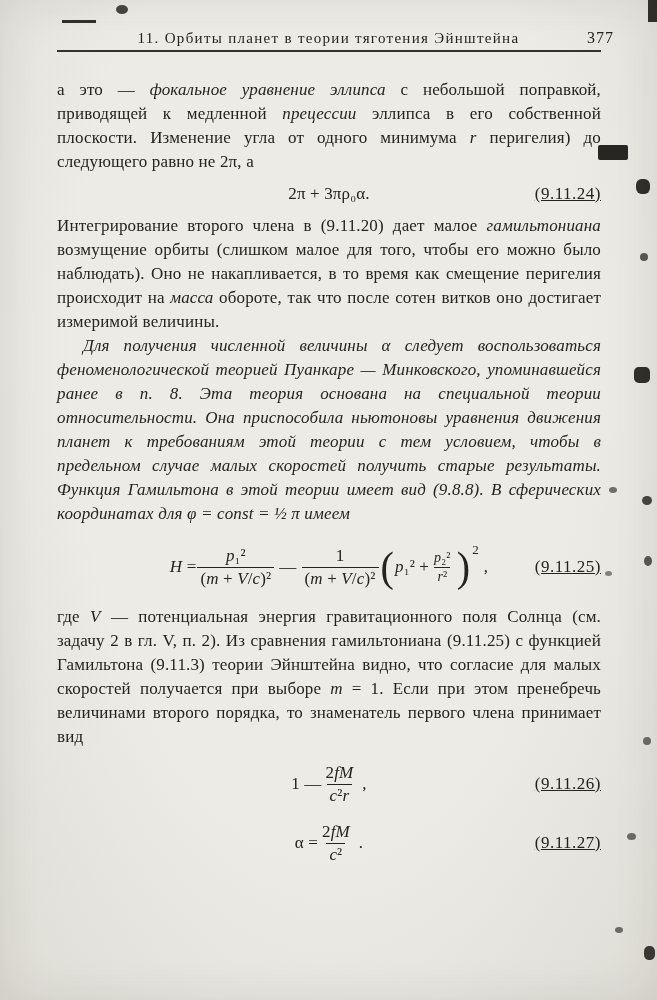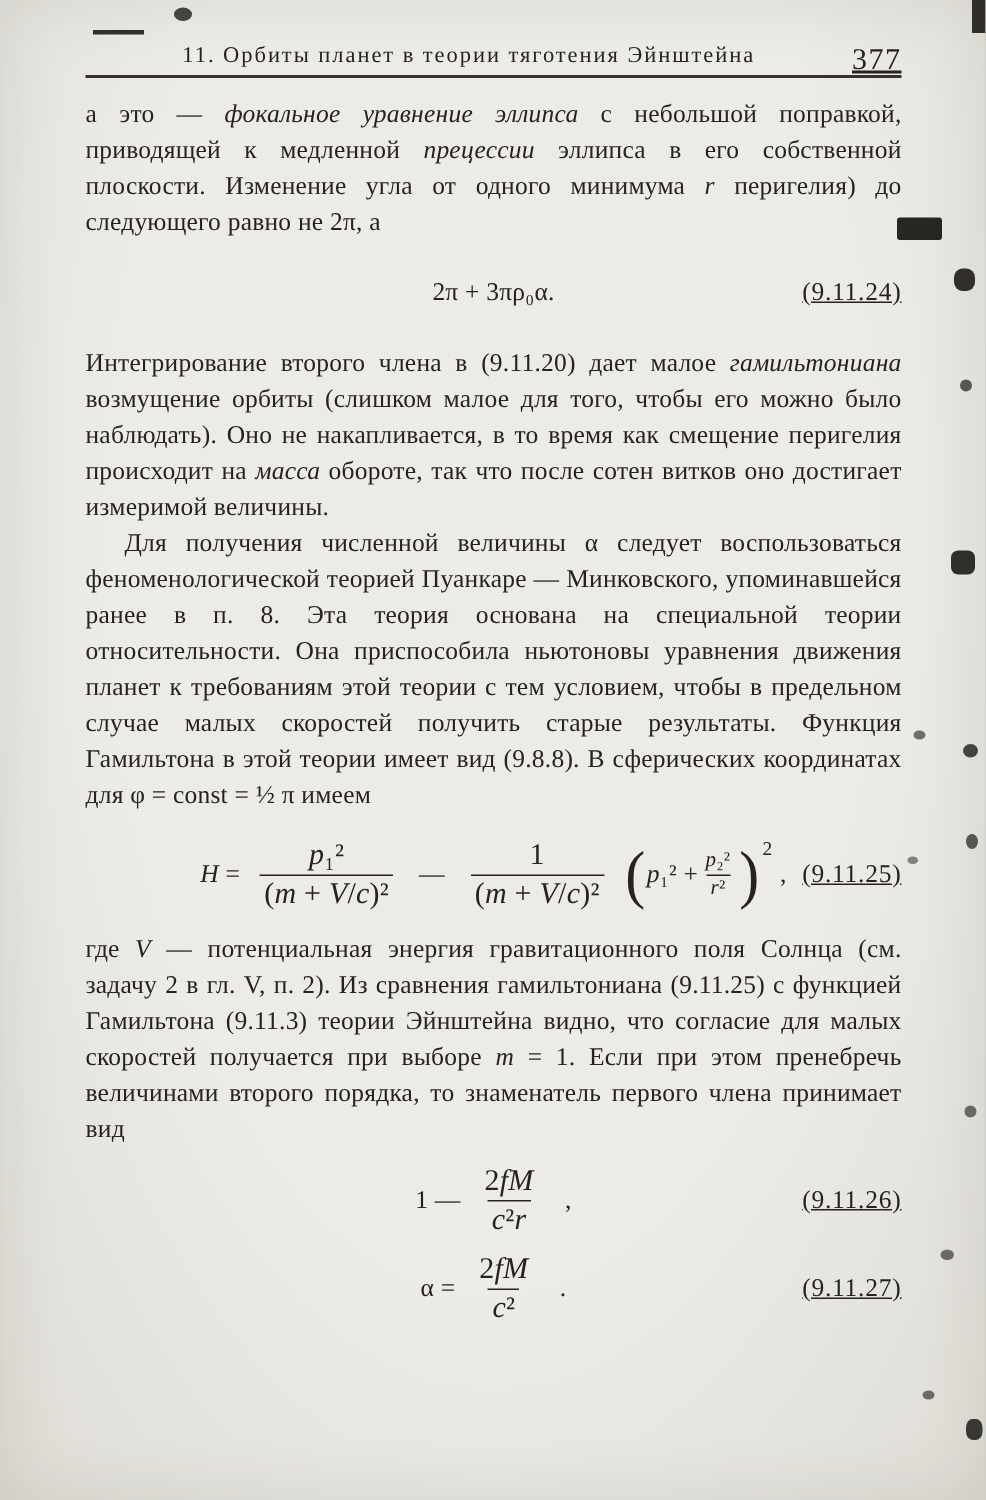--- a/index.html
+++ b/index.html
@@ -9,53 +9,53 @@
     background: #cfcdc7;
     font-family: "Liberation Serif", "DejaVu Serif", serif;
   }
   .page {
     position: relative; width: 657px; height: 1000px;
     background: radial-gradient(ellipse at 50% 35%, #ecebe6 55%, #dedcd5 100%);
     box-shadow: inset 0 0 45px rgba(60,55,45,0.10);
     color: #26231f;
   }
   .header {
-    position: absolute; top: 29px; left: 57px; width: 544px;
-    display: flex; align-items: flex-start;
+    position: absolute; top: 29px; left: 70px; width: 544px;
+    display: flex; align-items: center;
   }
   .running-title {
     flex: 1; text-align: center;
     font-size: 15px; letter-spacing: 1.3px; white-space: nowrap;
   }
-  .page-number { font-size: 20px; letter-spacing: 1px; text-decoration: underline; }
+  .page-number { font-size: 16px; letter-spacing: 1px; }
   .header-rule {
     position: absolute; top: 50px; left: 57px; width: 544px; height: 2px;
     background: #35322c;
   }
   .content {
-    position: absolute; top: 64px; left: 57px; width: 544px;
+    position: absolute; top: 78px; left: 57px; width: 544px;
     font-size: 17px; line-height: 24px; text-align: justify;
     letter-spacing: 0.15px;
   }
   p { margin: 0; }
-  p.indent { text-indent: 26px; }
+  p.indent { text-indent: 26px; font-style: italic; }
   .it { font-style: italic; }
   .eq {
     position: relative; display: flex; align-items: center; justify-content: center;
-    margin: 19px 0; min-height: 32px;
+    margin: 4px 0; min-height: 32px;
   }
   .eq-25 { margin: 13px 0 10px; min-height: 56px; }
   .eq-26, .eq-27 { margin: 11px 0; min-height: 48px; }
   .eqnum {
     position: absolute; right: 0; top: 50%; transform: translateY(-50%);
     font-size: 17px; letter-spacing: 0.5px; text-decoration: underline;
   }
   .frac {
     display: inline-flex; flex-direction: column; align-items: center;
-    margin: 0 13px; line-height: 1.12; font-size: 20px;
+    margin: 0 1px; line-height: 1.12; font-size: 17px;
   }
   .frac .fn { padding: 0 3px 1px; }
   .frac .fd { border-top: 1.3px solid #26231f; padding: 1px 3px 0; }
   .frac.small { font-size: 14px; margin: 0 2px; line-height: 1.1; justify-content: center; }
   .bp {
     display: inline-block; font-size: 40px; line-height: 0; font-weight: 400;
     transform: scaleY(1.08); margin: 0 1px; color: #26231f;
   }
   .psup { position: relative; top: -17px; font-size: 13px; margin-left: 1px; }
   .eq-tail { margin-left: 5px; }

